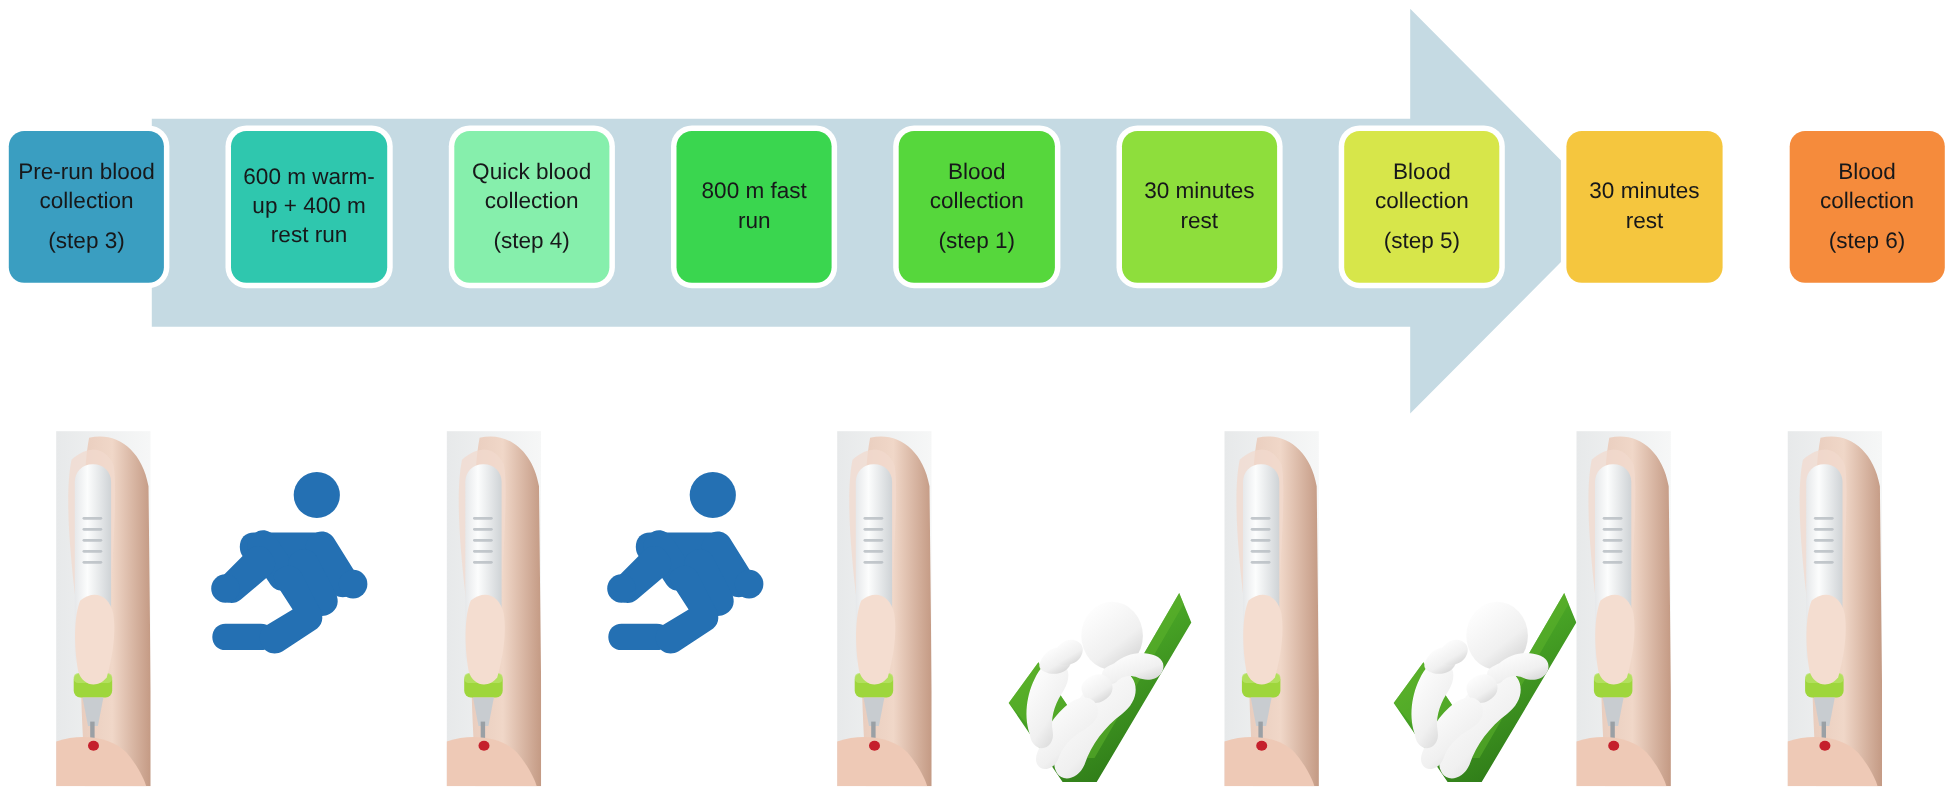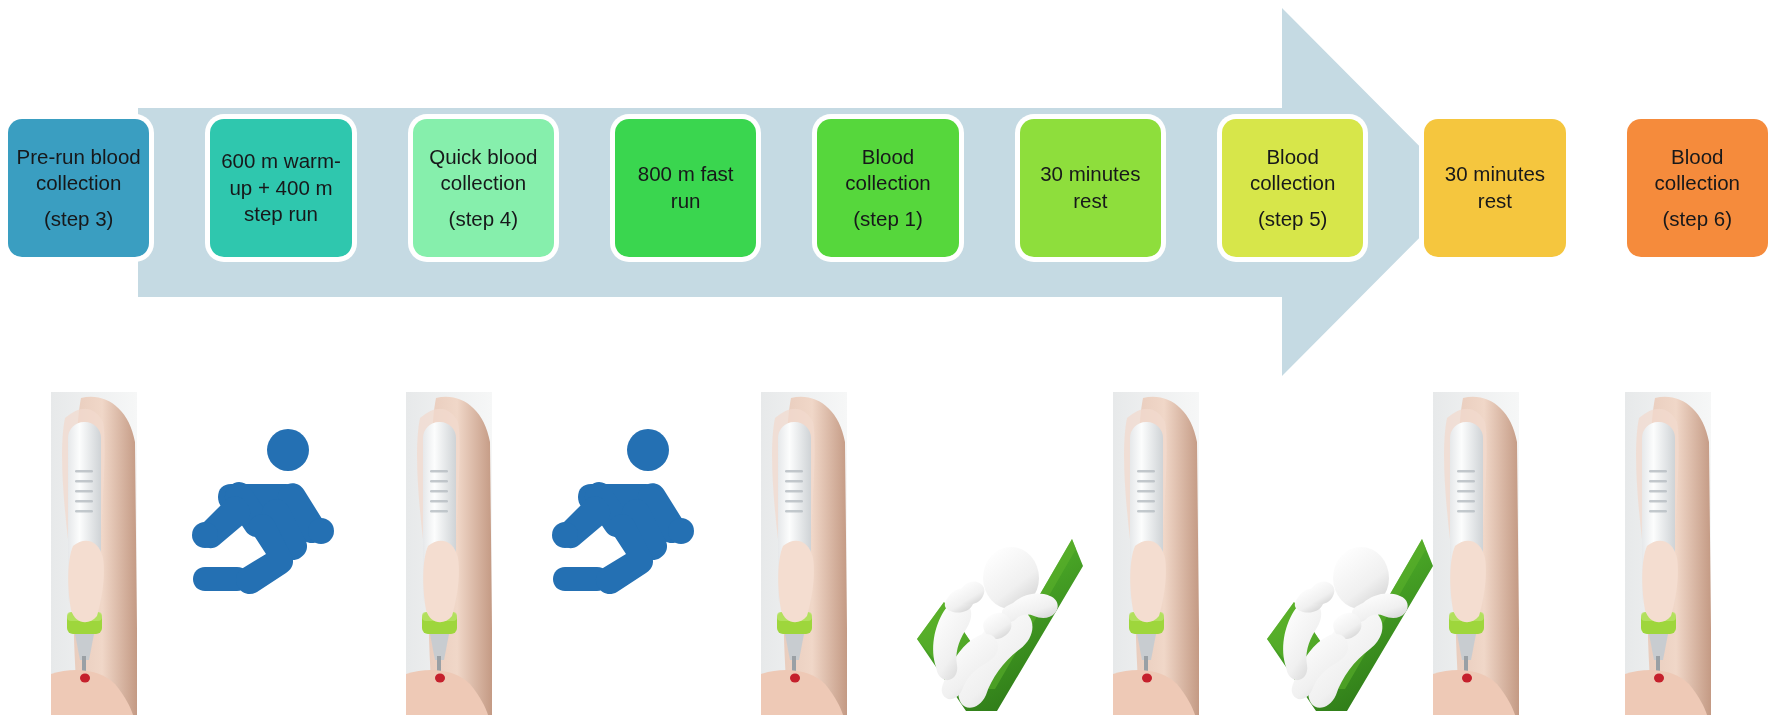--- a/index.html
+++ b/index.html
@@ -106,21 +106,21 @@
 
     <div class="step-box" style="background:#3a9ec1">
       <span class="step-line">Pre-run  blood</span>
       <span class="step-line">collection</span>
       <span class="step-sub">(step 3)</span>
     </div>
 
     <div class="step-box" style="background:#2fc7ae">
       <span class="step-line">600 m warm-</span>
       <span class="step-line">up + 400 m</span>
-      <span class="step-line">step run</span>
+      <span class="step-line">rest run</span>
     </div>
 
     <div class="step-box" style="background:#86efac">
       <span class="step-line">Quick blood</span>
       <span class="step-line">collection</span>
       <span class="step-sub">(step 4)</span>
     </div>
 
     <div class="step-box" style="background:#3ad64f">
       <span class="step-line">800 m fast</span>

